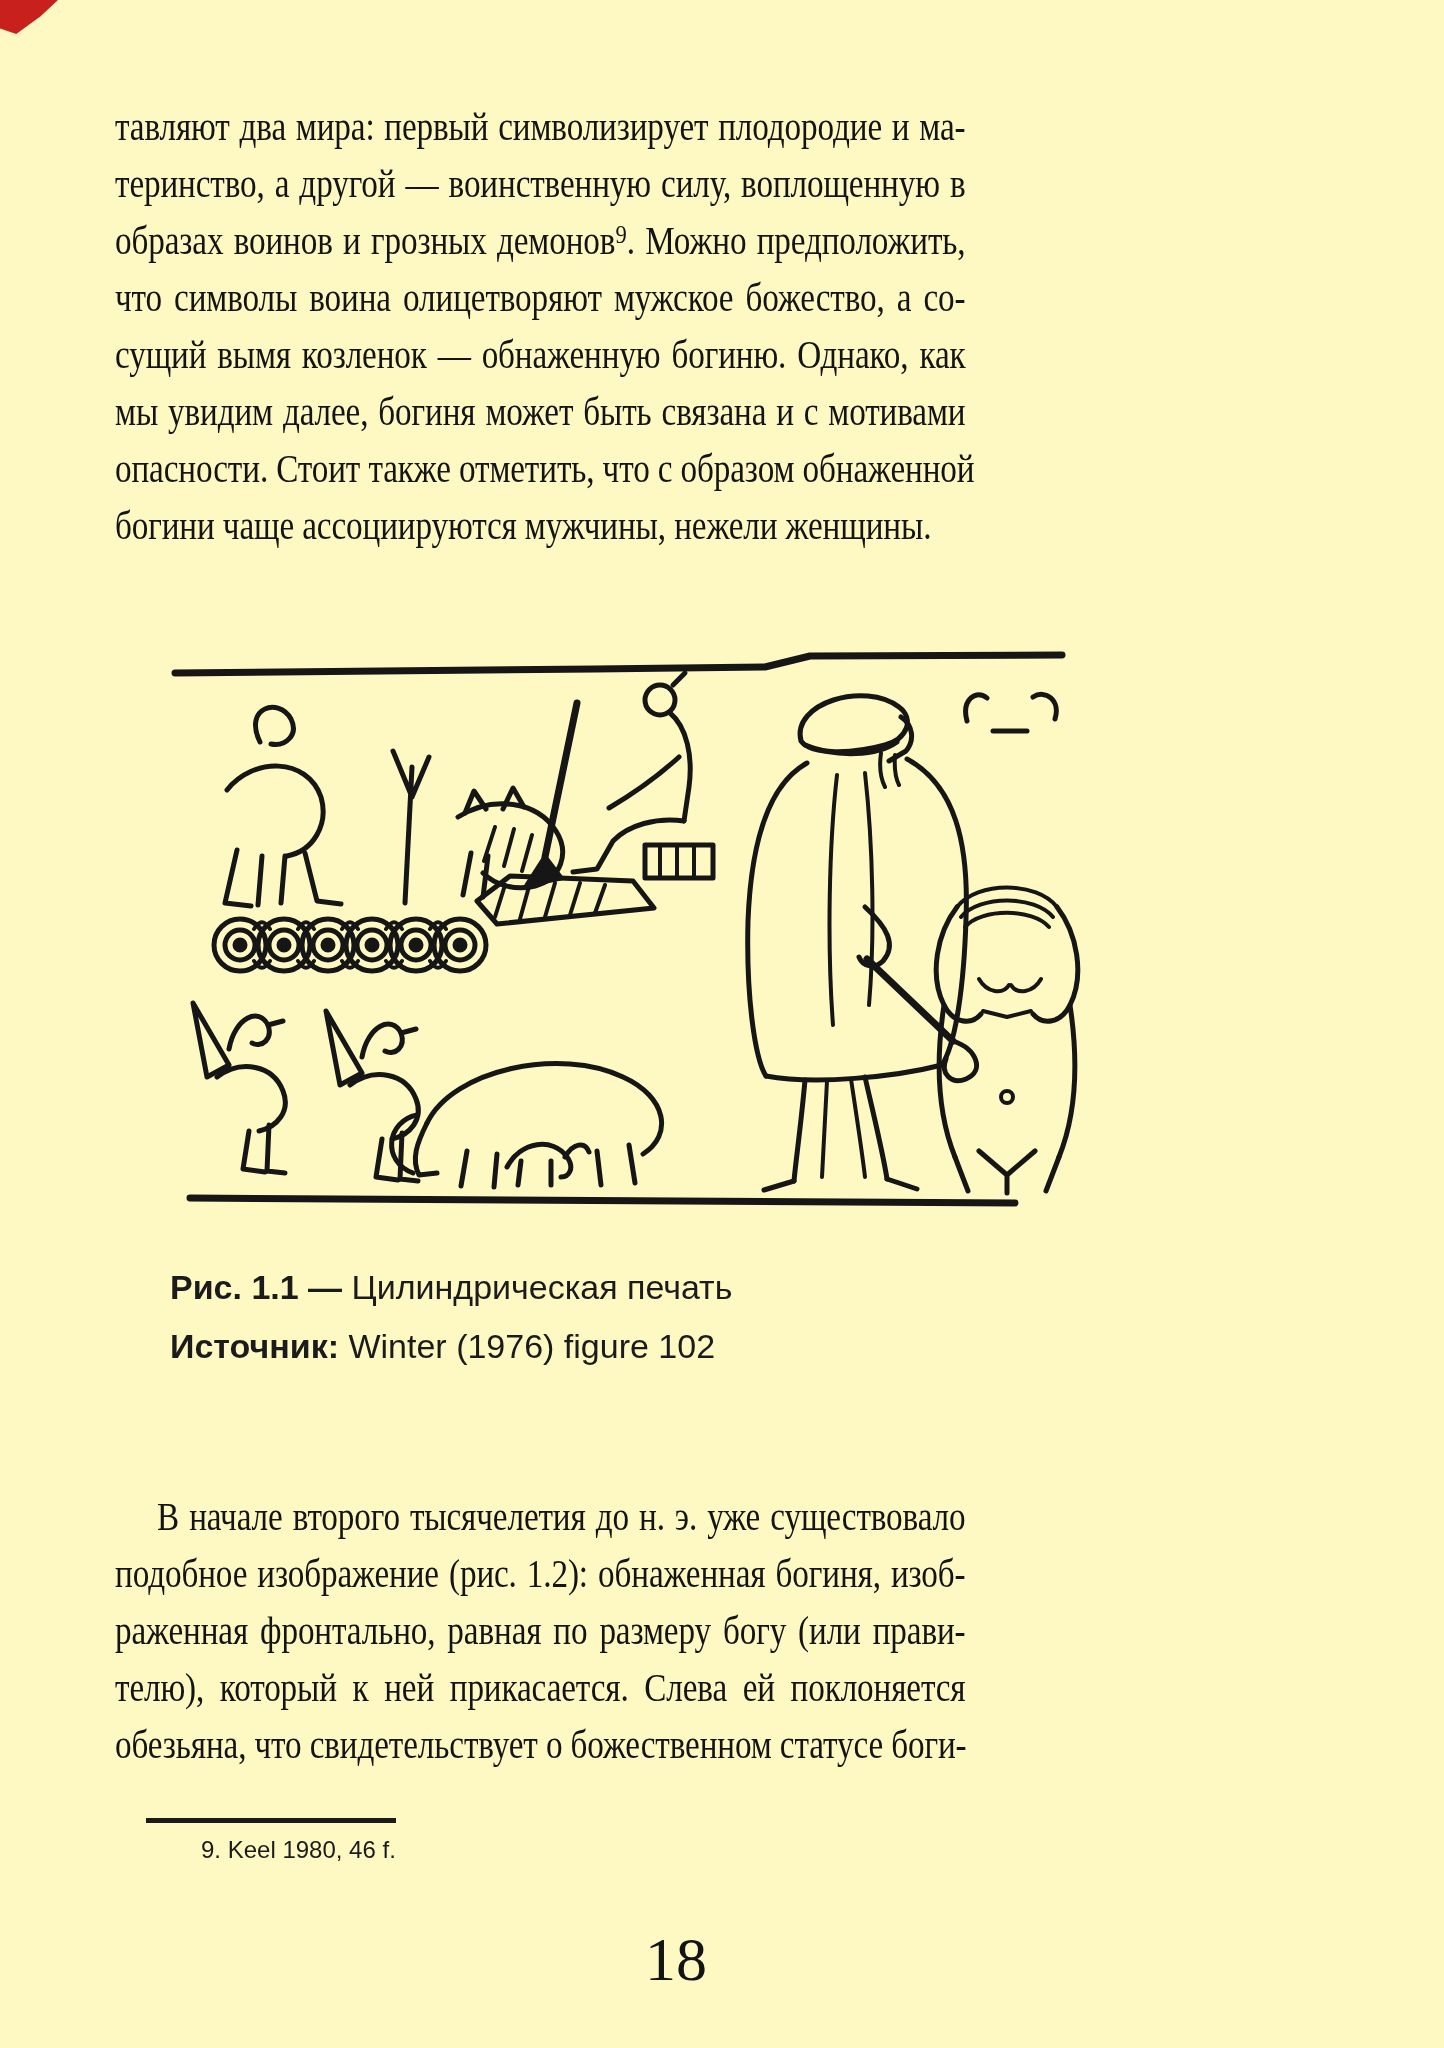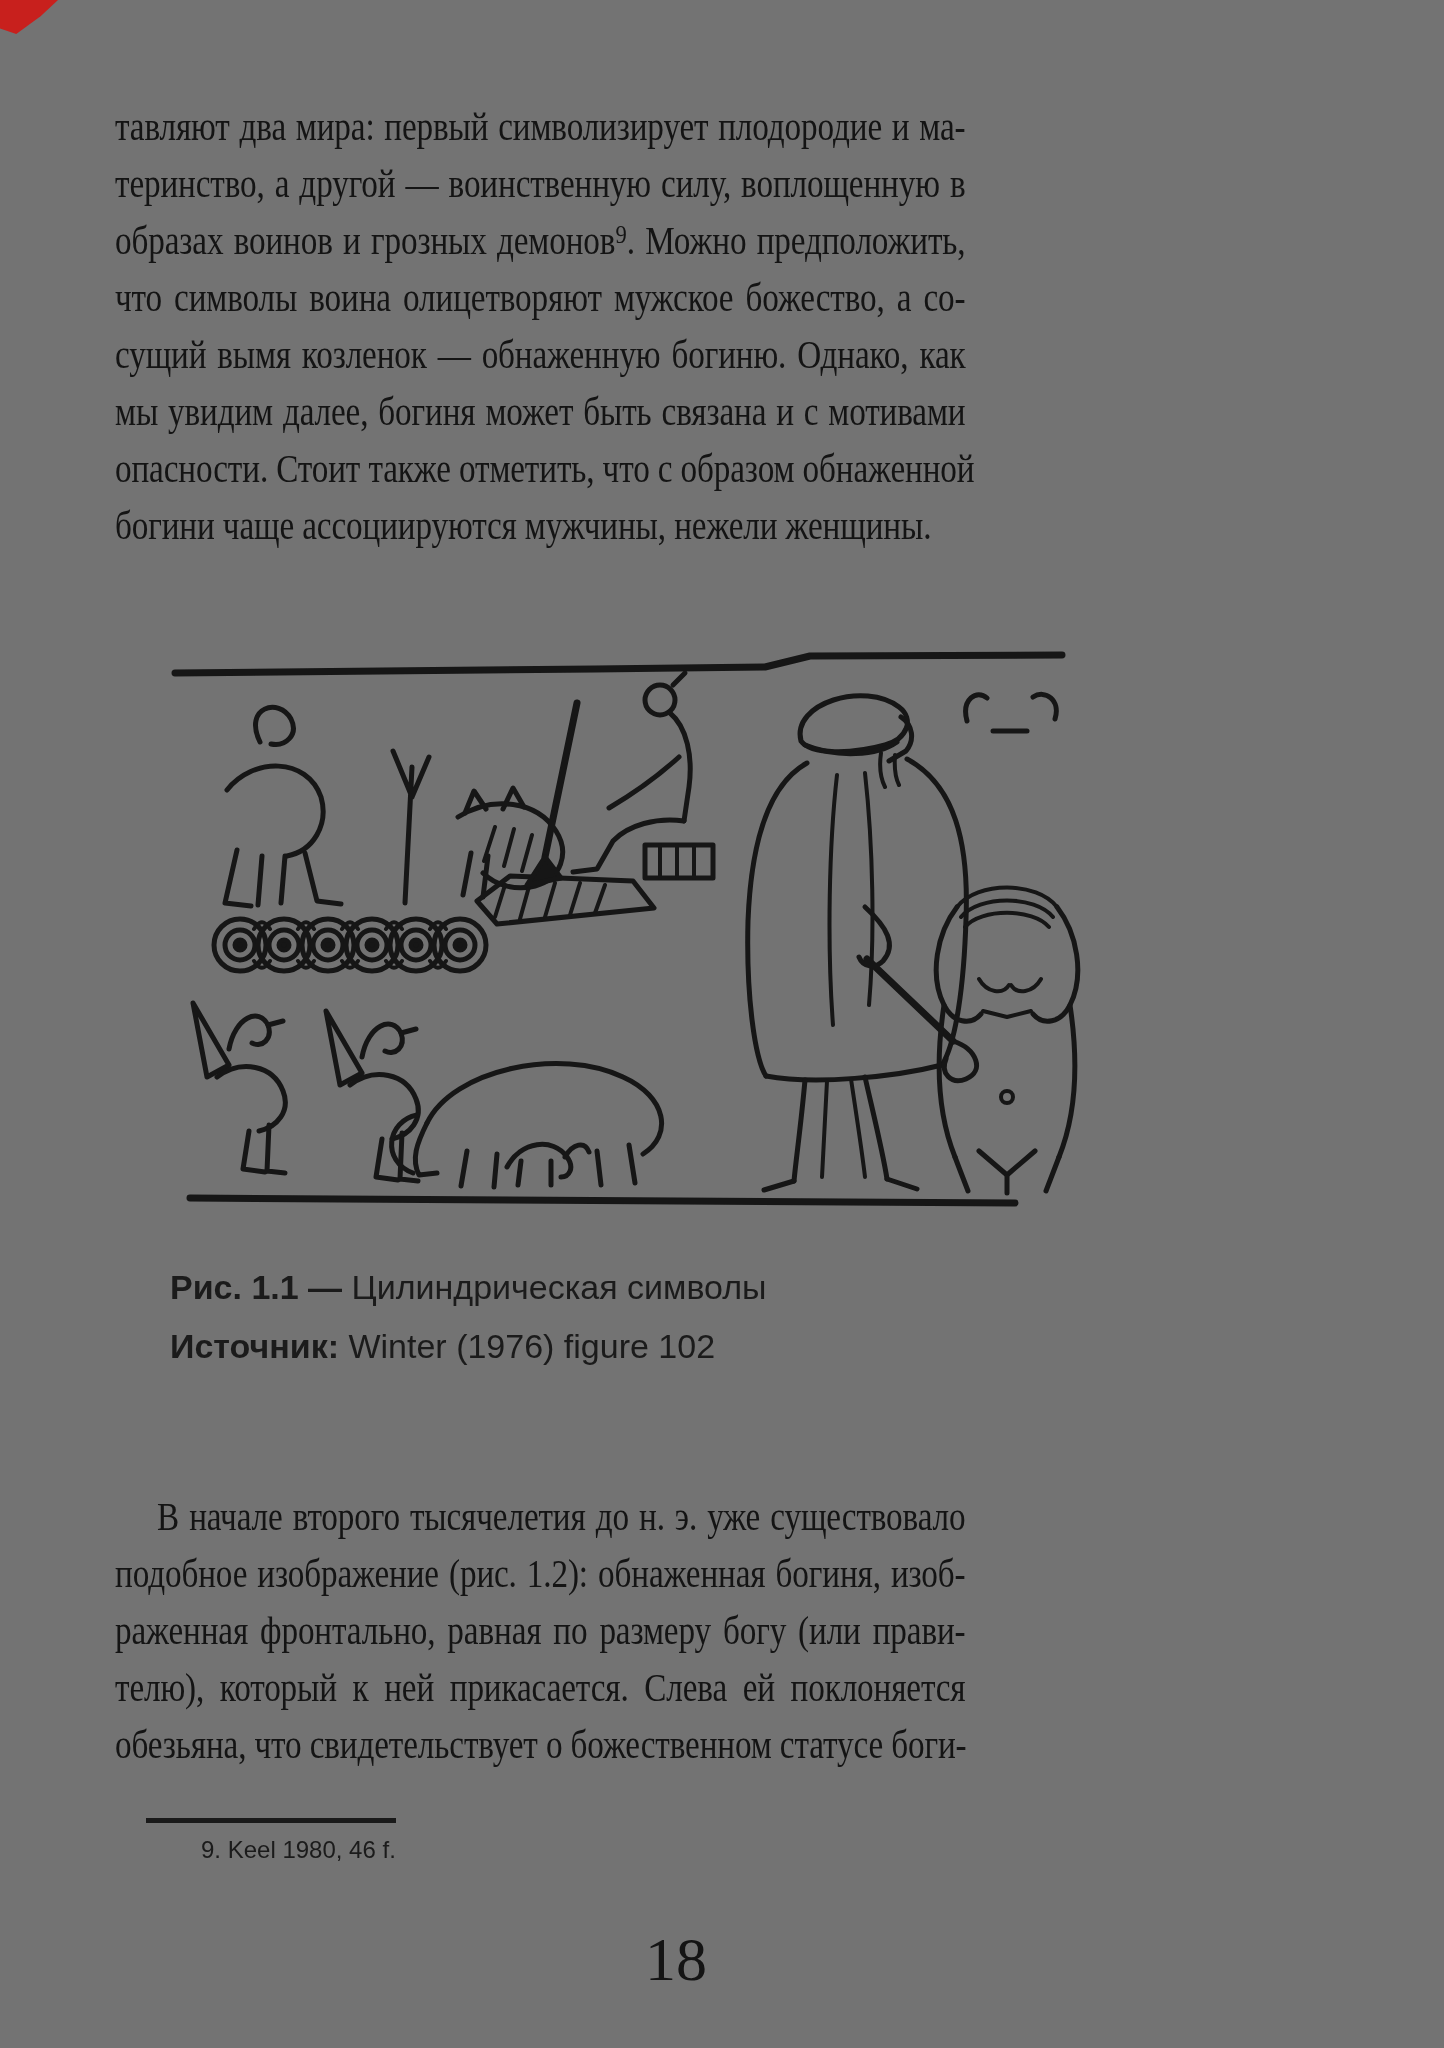--- a/index.html
+++ b/index.html
@@ -1,17 +1,17 @@
 <!DOCTYPE html>
 <html><head>
 <meta charset="utf-8">
 <style>
   html,body { margin:0; padding:0; background:#e8e8e8; }
   .page {
-    position:relative; width:1444px; height:2048px; background:#737373;
+    position:relative; width:1444px; height:2048px; background:#fef9c3;
     overflow:hidden; margin:0 auto; color:#141414;
   }
   .corner {
     position:absolute; left:0; top:0; width:58px; height:34px;
     background:#c8201d;
     clip-path:polygon(0 0, 100% 0, 70% 48%, 28% 100%, 0 84%);
   }
   .para {
     position:absolute; left:115px; width:1050px;
     transform:scaleX(0.81); transform-origin:0 0;
@@ -183,21 +183,21 @@
         <path d="M818,366 L842,372 L866,366" stroke-width="4"></path>
         <path d="M779,360 C770,420 773,470 790,512 M905,360 C914,420 911,470 894,512"></path>
         <circle cx="842" cy="452" r="6" stroke-width="4"></circle>
         <path d="M814,506 L842,530 L870,506"></path>
         <path d="M790,512 C796,528 800,538 803,546 M894,512 C888,528 884,538 881,546 M842,532 L842,548"></path>
       </g>
     </g>
   </svg>
 
   <div class="caption">
-    <div><span class="b">Рис. 1.1 —</span> <span>Цилиндрическая символы</span></div>
+    <div><span class="b">Рис. 1.1 —</span> <span>Цилиндрическая печать</span></div>
     <div><span class="b">Источник:</span> <span>Winter (1976) figure 102</span></div>
   </div>
 
   <div class="para" id="para2">
     <div class="jl indent">В начале второго тысячелетия до н. э. уже существовало</div>
     <div class="jl">подобное изображение (рис. 1.2): обнаженная богиня, изоб-</div>
     <div class="jl">раженная фронтально, равная по размеру богу (или прави-</div>
     <div class="jl">телю), который к ней прикасается. Слева ей поклоняется</div>
     <div class="jl">обезьяна, что свидетельствует о божественном статусе боги-</div>
   </div>

